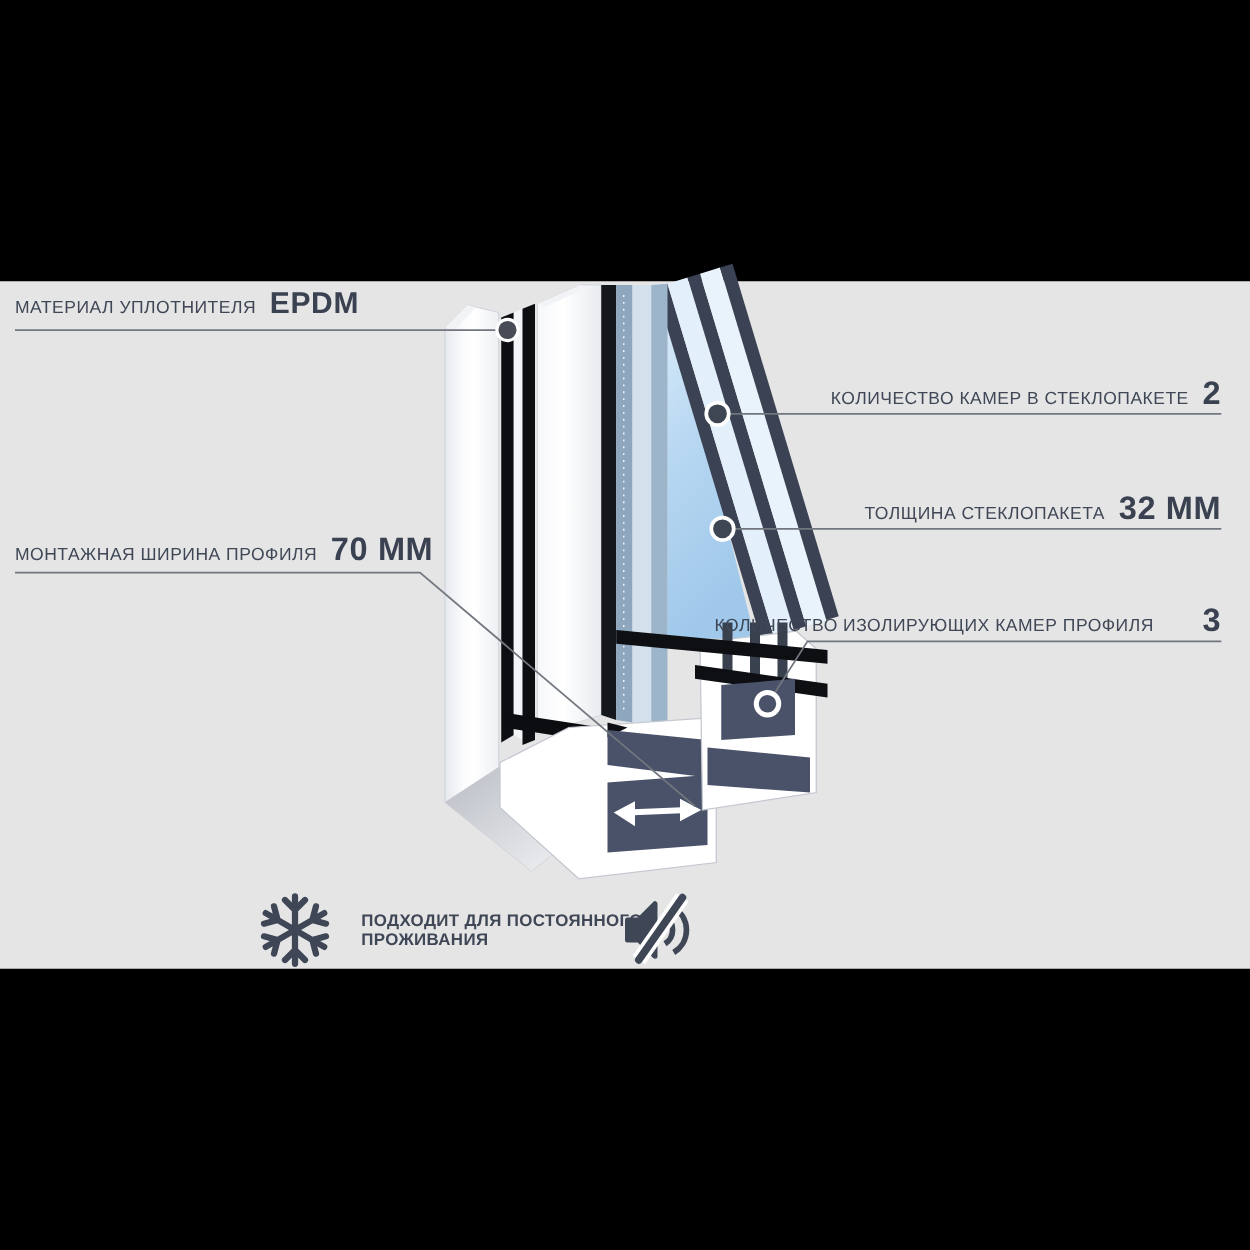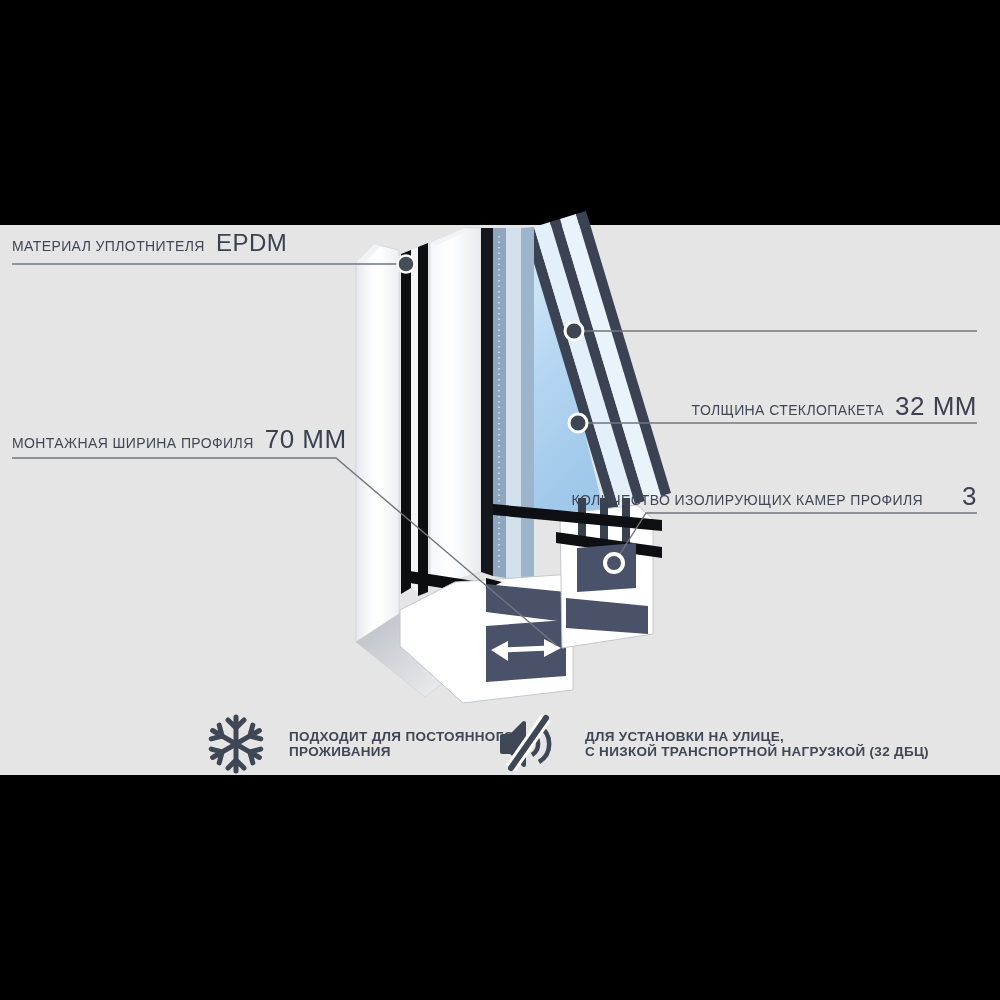--- a/index.html
+++ b/index.html
@@ -4,21 +4,21 @@
 <style>
   html,body{margin:0;padding:0;background:#000;}
   #canvas{position:relative;width:1000px;height:1000px;background:#e5e5e5;overflow:hidden;
           font-family:"Liberation Sans","DejaVu Sans",sans-serif;color:#3f4756;}
   .bar{position:absolute;left:0;width:1000px;background:#000;}
   #bar-top{top:0;height:225px;}
   #bar-bottom{top:775px;height:225px;}
   #art{position:absolute;left:0;top:0;width:1000px;height:1000px;}
   .callout{position:absolute;display:flex;align-items:baseline;white-space:nowrap;}
   .callout .lbl{font-size:14px;font-weight:400;letter-spacing:.4px;color:#3f4756;}
-  .callout .val{font-size:26px;font-weight:400;letter-spacing:.5px;color:#3a4252;margin-left:11px;}
+  .callout .val{font-size:26px;font-weight:700;letter-spacing:.5px;color:#3a4252;margin-left:11px;}
   .callout.left{left:12px;}
   .callout.right{right:23px;}
   #co-1{top:229px;} #co-1 .val{font-size:24px;}
   #co-2{top:299px;}
   #co-3{top:391px;}
   #co-4{top:424px;}
   #co-5{top:481px;gap:28px;}
   .feature{position:absolute;top:712px;display:flex;align-items:center;}
   #feat-1{left:205px;} #feat-2{left:498px;}
   .feature .ftext{font-size:13.5px;font-weight:700;line-height:15.5px;letter-spacing:.3px;color:#3f4756;}
@@ -138,20 +138,24 @@
       <circle cx="574" cy="331" r="9" fill="#3e4553" stroke="#ffffff" stroke-width="3"></circle>
       <circle cx="578" cy="423" r="9" fill="#3e4553" stroke="#ffffff" stroke-width="3"></circle>
       <circle cx="614" cy="563" r="9" fill="none" stroke="#ffffff" stroke-width="4"></circle>
     </g>
   </svg>
 
   <div id="co-1" class="callout left">
     <span class="lbl">МАТЕРИАЛ УПЛОТНИТЕЛЯ</span>
     <span class="val">EPDM</span>
   </div>
+  <div id="co-2" class="callout right">
+    <span class="lbl">КОЛИЧЕСТВО КАМЕР В СТЕКЛОПАКЕТЕ</span>
+    <span class="val">2</span>
+  </div>
   <div id="co-3" class="callout right">
     <span class="lbl">ТОЛЩИНА СТЕКЛОПАКЕТА</span>
     <span class="val">32 ММ</span>
   </div>
   <div id="co-4" class="callout left">
     <span class="lbl">МОНТАЖНАЯ ШИРИНА ПРОФИЛЯ</span>
     <span class="val">70 ММ</span>
   </div>
   <div id="co-5" class="callout right">
     <span class="lbl">КОЛИЧЕСТВО ИЗОЛИРУЮЩИХ КАМЕР ПРОФИЛЯ</span>
@@ -181,19 +185,15 @@
   <div id="feat-2" class="feature">
     <svg class="ficon" viewBox="0 0 62 64" aria-hidden="true">
       <g transform="translate(28,32)">
         <path d="M-24,-8 H-15 L-2,-21 V21 L-15,8 H-24 Z" fill="#3f4756" stroke="#3f4756" stroke-width="4" stroke-linejoin="round"></path>
         <path d="M6,-11 a13,13 0 0 1 0,22" fill="none" stroke="#3f4756" stroke-width="4.5"></path>
         <path d="M13,-18 a21,21 0 0 1 0,36" fill="none" stroke="#3f4756" stroke-width="4.5"></path>
         <line x1="20" y1="-26" x2="-15" y2="24" stroke="#ffffff" stroke-width="12"></line>
         <line x1="20" y1="-26" x2="-15" y2="24" stroke="#3f4756" stroke-width="6" stroke-linecap="round"></line>
       </g>
     </svg>
-    <div class="ftext">
-      <div>ДЛЯ УСТАНОВКИ НА УЛИЦЕ,</div>
-      <div>С НИЗКОЙ ТРАНСПОРТНОЙ НАГРУЗКОЙ (32 ДБЦ)</div>
-    </div>
   </div>
 
 </div>
 
 </body></html>

